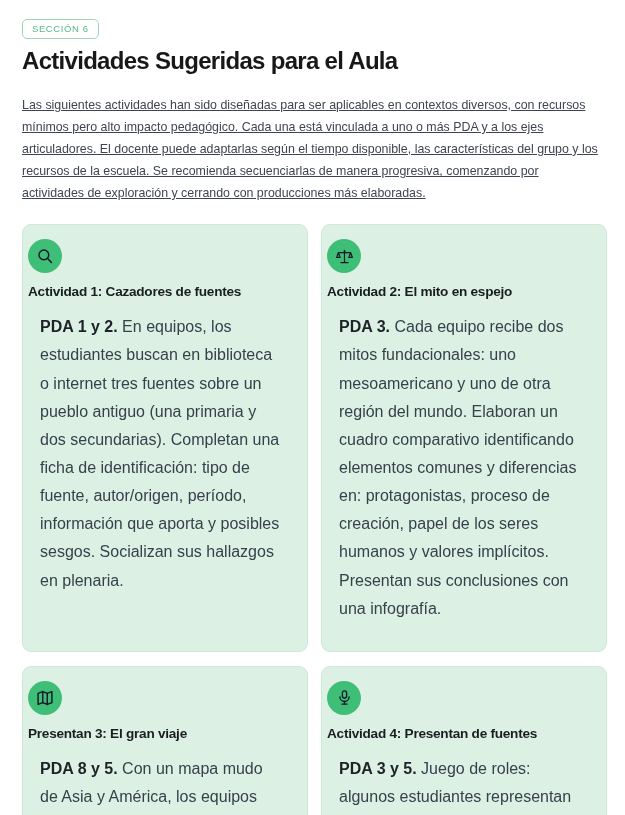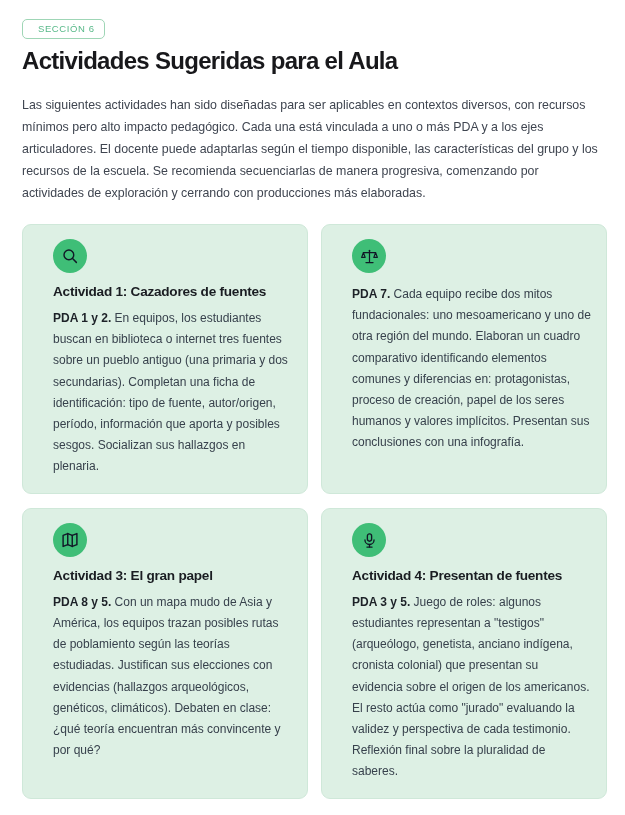--- a/index.html
+++ b/index.html
@@ -25,21 +25,21 @@
   
   .badge-row { margin: 2px 0 8px 0; }
   .section-badge {
     display: inline-block;
     border: 1px solid #9fd6b6;
     border-radius: 5px;
     color: #57b888;
     font-size: 9.5px;
     letter-spacing: 0.6px;
     font-weight: 400;
-    padding: 4px 9px 4px 15px;
+    padding: 4px 9px 4px 9px;
     line-height: 1;
     background: #ffffff;
     white-space: nowrap;
   }
 
   
   .page-title {
     font-family: "Liberation Sans", "DejaVu Sans", sans-serif;
     font-size: 24px;
     line-height: 1.14;
@@ -50,34 +50,35 @@
   }
 
   
   .intro {
     font-size: 12.4px;
     line-height: 1.78;
     color: #3f4550;
     margin: 0 0 20px 0;
     max-width: 576px;
     text-align: left;
+    text-decoration: underline;
   }
 
   
   .cards {
     display: grid;
     grid-template-columns: 1fr 1fr;
     gap: 14px 13px;
     margin-bottom: 16px;
   }
   .card {
     background: #ddf0e4;
     border: 1px solid #cfe8d9;
     border-radius: 9px;
-    padding: 14px 15px 16px 30px;
+    padding: 14px 15px 16px 5px;
   }
   .card-icon {
     width: 34px;
     height: 34px;
     border-radius: 50%;
     background: #3fbe77;
     display: flex;
     align-items: center;
     justify-content: center;
     margin-bottom: 11px;
@@ -85,24 +86,24 @@
   .card-icon svg { display: block; }
   .card-title {
     font-size: 13.6px;
     font-weight: 700;
     color: #1a1d22;
     margin: 0 0 7px 0;
     line-height: 1.25;
     letter-spacing: -0.25px;
   }
   .card-body {
-    font-size: 12px;
+    font-size: 16px;
     line-height: 1.76;
     color: #37414c;
-    margin: 0;
+    margin: 12px;
   }
   .card-body .pda { font-weight: 700; color: #1d2228; }
 
   
   .tip {
     background: #d9efe1;
     border-radius: 9px;
     border: 1px solid #cbe6d7;
     padding: 13px 16px 14px 13px;
     display: flex;
@@ -153,34 +154,35 @@
       <div class="card-icon">
         <svg width="17" height="17" viewBox="0 0 24 24" fill="none" stroke="#111827" stroke-width="1.7" stroke-linecap="round" stroke-linejoin="round">
           <line x1="12" y1="3.2" x2="12" y2="20.4"></line>
           <line x1="7" y1="20.6" x2="17" y2="20.6"></line>
           <line x1="3.4" y1="6.6" x2="20.6" y2="6.6"></line>
           <path d="M3.4 6.6 L0.9 13.2 H5.9 Z"></path>
           <path d="M20.6 6.6 L18.1 13.2 H23.1 Z"></path>
           <circle cx="12" cy="4.2" r="1.1" fill="#111827" stroke="none"></circle>
         </svg>
       </div>
-      <p class="card-body">
-        <span class="pda">PDA 7.</span><span> Cada equipo recibe dos mitos fundacionales: uno mesoamericano y uno de otra región del mundo. Elaboran un cuadro comparativo identificando elementos comunes y diferencias en: protagonistas, proceso de creación, papel de los seres humanos y valores implícitos. Presentan sus conclusiones con una infografía.</span>
+      <h3 class="card-title">Actividad 2: El mito en espejo</h3>
+      <p class="card-body">
+        <span class="pda">PDA 3.</span><span> Cada equipo recibe dos mitos fundacionales: uno mesoamericano y uno de otra región del mundo. Elaboran un cuadro comparativo identificando elementos comunes y diferencias en: protagonistas, proceso de creación, papel de los seres humanos y valores implícitos. Presentan sus conclusiones con una infografía.</span>
       </p>
     </div>
 
     <div class="card">
       <div class="card-icon">
         <svg width="18" height="18" viewBox="0 0 24 24" fill="none" stroke="#111827" stroke-width="1.9" stroke-linecap="round" stroke-linejoin="round">
           <path d="M2.8 5.8 L9 3.4 L15 5.8 L21.2 3.4 V18.2 L15 20.6 L9 18.2 L2.8 20.6 Z"></path>
           <line x1="9" y1="3.4" x2="9" y2="18.2"></line>
           <line x1="15" y1="5.8" x2="15" y2="20.6"></line>
         </svg>
       </div>
-      <h3 class="card-title">Actividad 3: El gran papel</h3>
+      <h3 class="card-title">Presentan 3: El gran viaje</h3>
       <p class="card-body">
         <span class="pda">PDA 8 y 5.</span><span> Con un mapa mudo de Asia y América, los equipos trazan posibles rutas de poblamiento según las teorías estudiadas. Justifican sus elecciones con evidencias (hallazgos arqueológicos, genéticos, climáticos). Debaten en clase: ¿qué teoría encuentran más convincente y por qué?</span>
       </p>
     </div>
 
     <div class="card">
       <div class="card-icon">
         <svg width="17" height="17" viewBox="0 0 24 24" fill="none" stroke="#111827" stroke-width="1.9" stroke-linecap="round" stroke-linejoin="round">
           <rect x="9" y="2.6" width="6" height="10.4" rx="3"></rect>
           <path d="M5.6 11.2 a6.4 6.4 0 0 0 12.8 0"></path>

